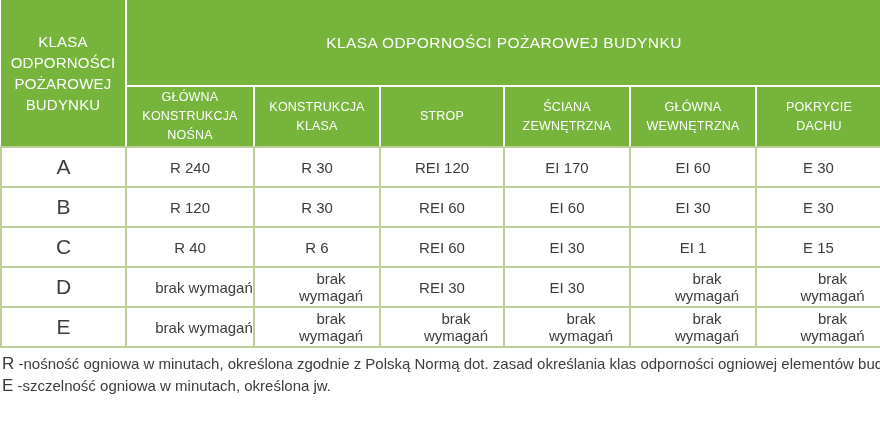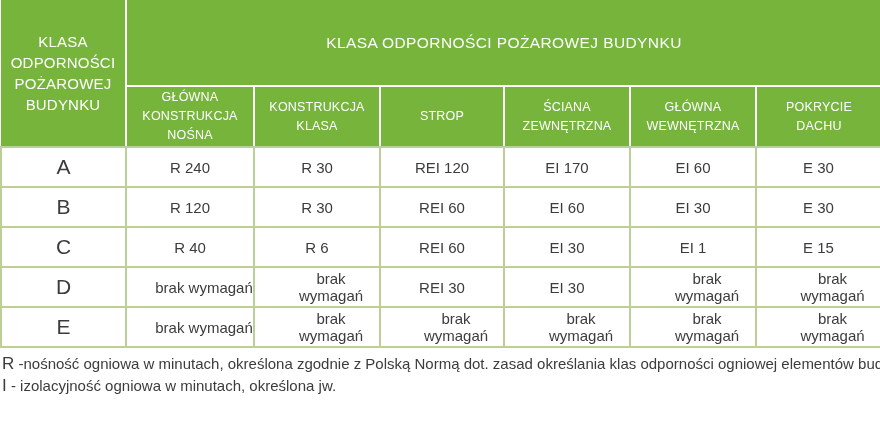--- a/index.html
+++ b/index.html
@@ -117,14 +117,14 @@
     <td class="val strop small">brak wymagań</td>
     <td class="val small">brak wymagań</td>
     <td class="val small">brak wymagań</td>
     <td class="val small">brak wymagań</td>
   </tr>
 </tbody>
   </table>
 
 <div class="footnotes">
   <div class="fn-line"><span class="fn-prefix">R</span><span> -nośność ogniowa w minutach, określona zgodnie z Polską Normą dot. zasad określania klas odporności ogniowej elementów budynku</span></div>
-  <div class="fn-line"><span class="fn-prefix">I</span><span> - izolacyjność ogniowa w minutach, określona jw.</span></div>
+  <div class="fn-line"><span class="fn-prefix">E</span><span> -szczelność ogniowa w minutach, określona jw.</span></div>
 </div>
 
 </body></html>

